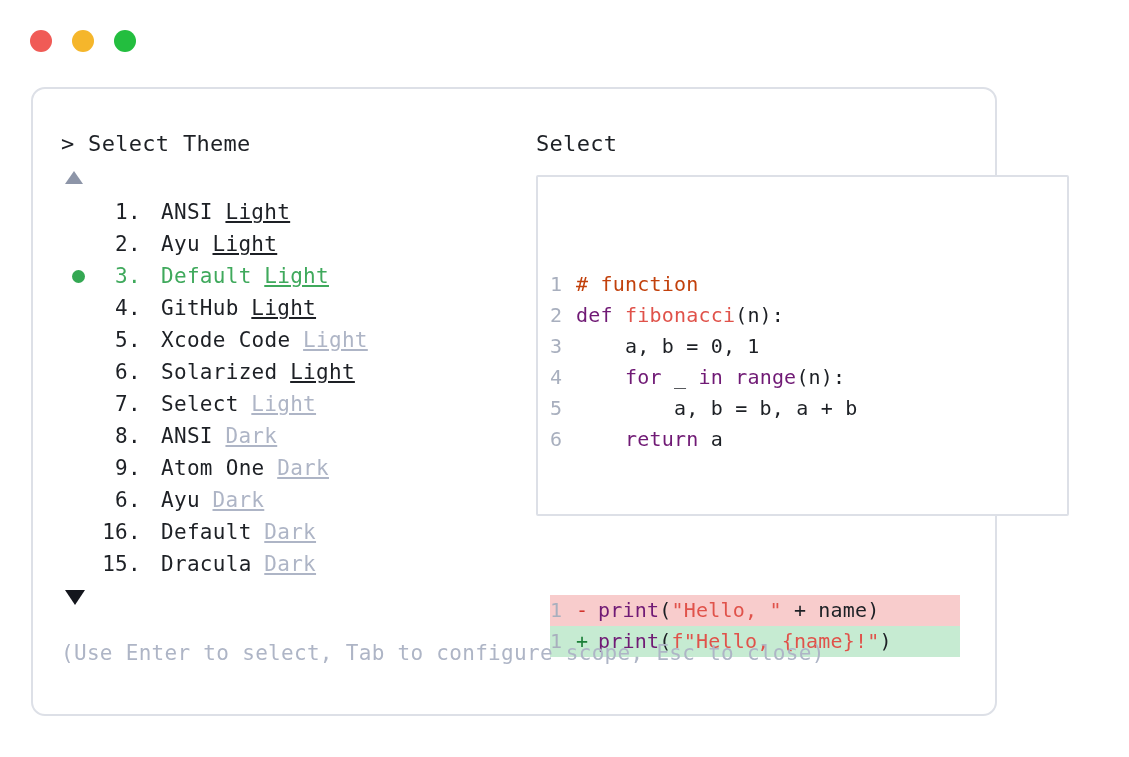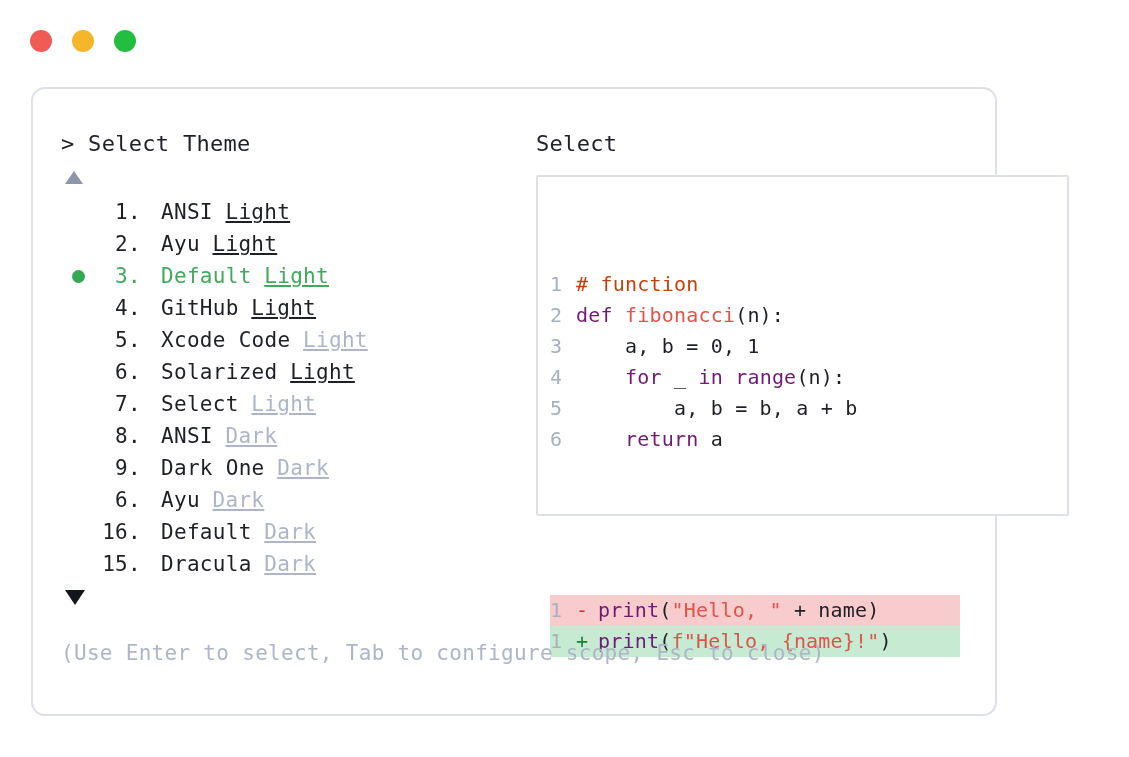--- a/index.html
+++ b/index.html
@@ -234,21 +234,21 @@
 
         <div class="list">
             <div class="row"><span class="bullet-cell"></span><span class="num">1.</span><span class="dotsep"> </span><span class="name">ANSI</span><span> </span><span class="suffix">Light</span></div>
             <div class="row"><span class="bullet-cell"></span><span class="num">2.</span><span class="dotsep"> </span><span class="name">Ayu</span><span> </span><span class="suffix">Light</span></div>
             <div class="row selected"><span class="bullet-cell"><span class="bullet" style="background: rgb(52, 168, 83);"></span></span><span class="num">3.</span><span class="dotsep"> </span><span class="name">Default</span><span> </span><span class="suffix">Light</span></div>
             <div class="row"><span class="bullet-cell"></span><span class="num">4.</span><span class="dotsep"> </span><span class="name">GitHub</span><span> </span><span class="suffix">Light</span></div>
             <div class="row"><span class="bullet-cell"></span><span class="num">5.</span><span class="dotsep"> </span><span class="name">Xcode Code</span><span> </span><span class="suffix muted">Light</span></div>
             <div class="row"><span class="bullet-cell"></span><span class="num">6.</span><span class="dotsep"> </span><span class="name">Solarized</span><span> </span><span class="suffix">Light</span></div>
             <div class="row"><span class="bullet-cell"></span><span class="num">7.</span><span class="dotsep"> </span><span class="name">Select</span><span> </span><span class="suffix muted">Light</span></div>
             <div class="row"><span class="bullet-cell"></span><span class="num">8.</span><span class="dotsep"> </span><span class="name">ANSI</span><span> </span><span class="suffix muted">Dark</span></div>
-            <div class="row"><span class="bullet-cell"></span><span class="num">9.</span><span class="dotsep"> </span><span class="name">Dark One</span><span> </span><span class="suffix muted">Dark</span></div>
+            <div class="row"><span class="bullet-cell"></span><span class="num">9.</span><span class="dotsep"> </span><span class="name">Atom One</span><span> </span><span class="suffix muted">Dark</span></div>
             <div class="row"><span class="bullet-cell"></span><span class="num">6.</span><span class="dotsep"> </span><span class="name">Ayu</span><span> </span><span class="suffix muted">Dark</span></div>
             <div class="row"><span class="bullet-cell"></span><span class="num">16.</span><span class="dotsep"> </span><span class="name">Default</span><span> </span><span class="suffix muted">Dark</span></div>
             <div class="row"><span class="bullet-cell"></span><span class="num">15.</span><span class="dotsep"> </span><span class="name">Dracula</span><span> </span><span class="suffix muted">Dark</span></div>
           </div>
 
         <div class="arrow-down"></div>
       </div>
 
       <div class="right-col">
         <div class="head">Select</div>

